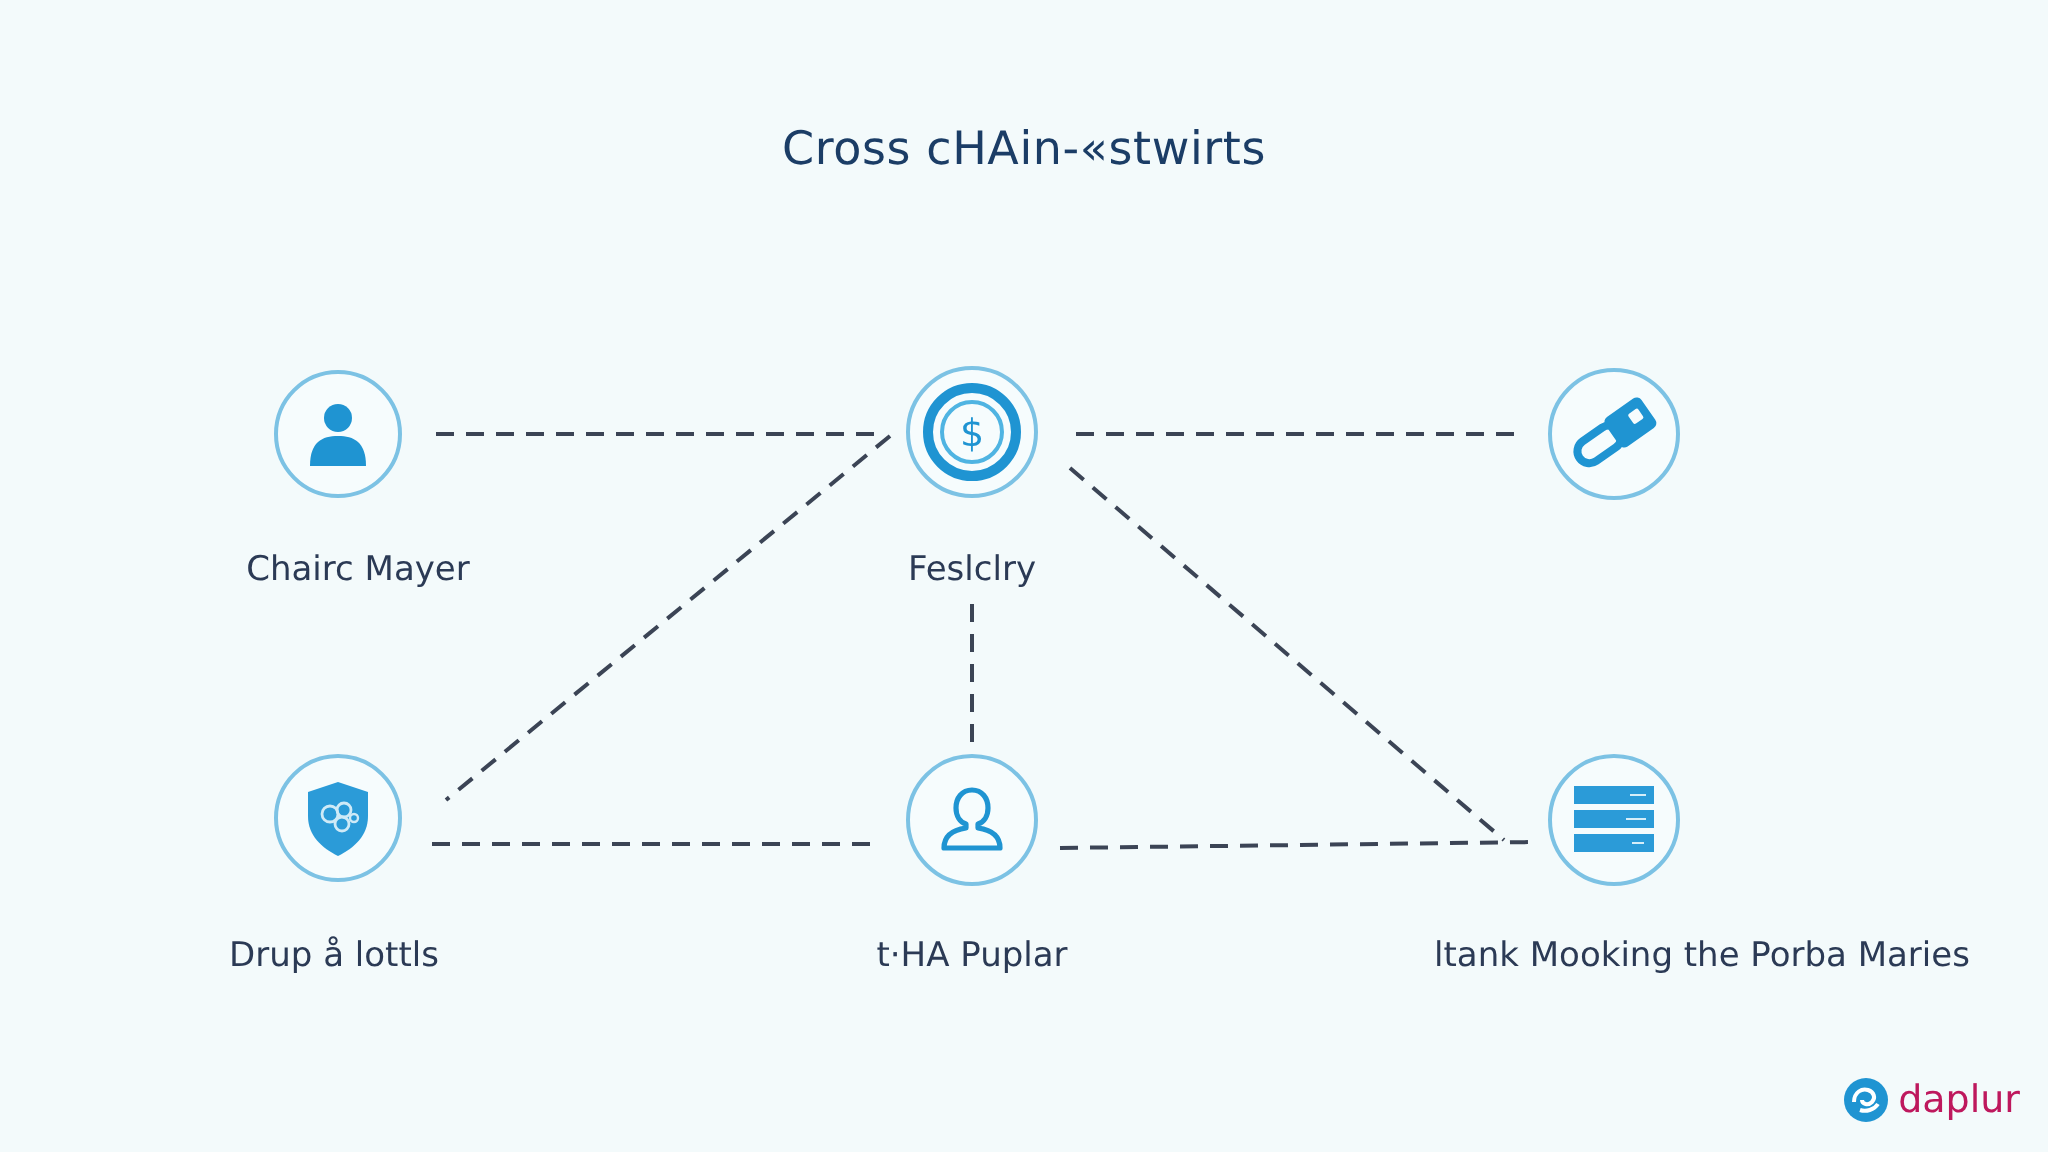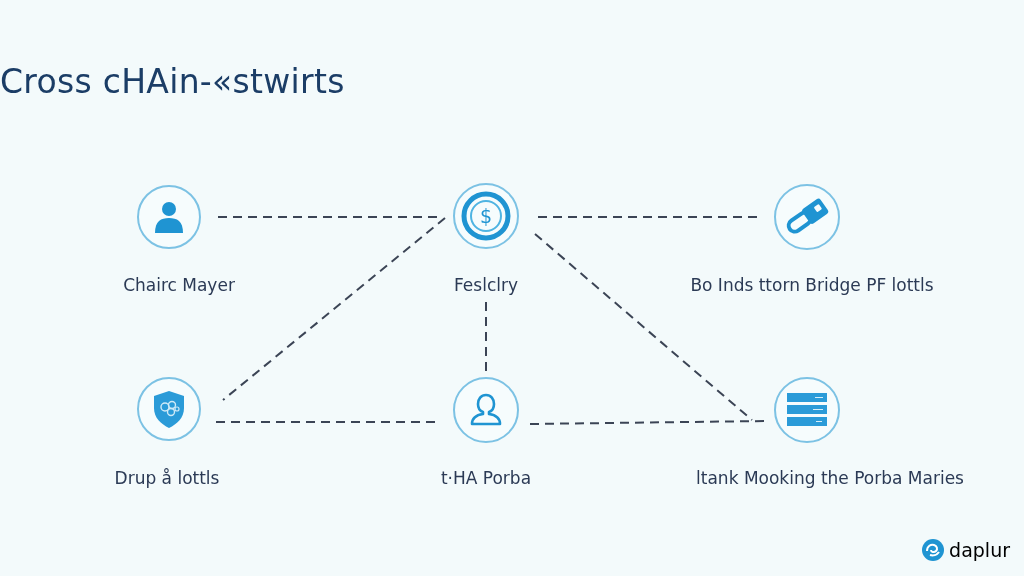--- a/index.html
+++ b/index.html
@@ -5,43 +5,43 @@
     html, body {
       margin: 0; padding: 0;
       width: 1024px; height: 576px;
       overflow: hidden;
       background: #f3fafb;
       font-family: "DejaVu Sans", sans-serif;
     }
     .stage { position: relative; width: 1024px; height: 576px; }
     .title {
       position: absolute; left: 0; top: 62px; width: 1024px;
-      text-align: left;
-      font-size: 33px; font-weight: 500;
+      text-align: center;
+      font-size: 23px; font-weight: 500;
       color: #1b3d66; letter-spacing: 0.3px;
     }
     svg.links { position: absolute; left: 0; top: 0; }
     .node-icon {
       position: absolute; width: 64px; height: 64px;
       border-radius: 50%;
       border: 2px solid #7cc2e4;
       box-sizing: border-box;
       background: #f6fcfd;
       display: flex; align-items: center; justify-content: center;
     }
     .node-label {
       position: absolute;
       font-size: 17px; color: #2b3a55;
       white-space: nowrap;
       transform: translateX(-50%);
     }
     .logo {
       position: absolute; right: 14px; bottom: 14px;
       display: flex; align-items: center; gap: 4px;
-      font-size: 19px; color: #000000;
+      font-size: 19px; color: #be185d;
     }
   </style>
 </head>
 <body>
 
 <div class="stage">
   <div class="title">Cross cHAin-«stwirts</div>
 
   <svg class="links" width="1024" height="576">
     <line x1="218" y1="217" x2="443" y2="217" stroke="#3b4455" stroke-width="2" stroke-dasharray="9,6"></line>
@@ -72,51 +72,50 @@
 
   <div class="node-icon" style="left:774px; top:184px; width:66px; height:66px;">
     <svg width="50" height="50" viewBox="0 0 50 50">
       <g transform="rotate(-35 25 25)">
         <rect x="4" y="19" width="24" height="12" rx="6" fill="none" stroke="#1f94d2" stroke-width="4"></rect>
         <rect x="24" y="16" width="22" height="18" rx="3" fill="#1f94d2"></rect>
         <rect x="36" y="21" width="6" height="6" rx="1" fill="#f6fcfd"></rect>
       </g>
     </svg>
   </div>
-  <div class="node-label" style="left:812px; top:275px;">Bo Inds ttorn Bridge PF lottls</div>
 
   <div class="node-icon" style="left:137px; top:377px;">
     <svg width="40" height="42" viewBox="0 0 40 42">
       <path d="M20 3 L35 8 L35 20 C35 30 28 36 20 40 C12 36 5 30 5 20 L5 8 Z" fill="#2b9bd8"></path>
       <circle cx="16" cy="19" r="4" fill="none" stroke="#cfeaf7" stroke-width="1.4"></circle>
       <circle cx="23" cy="17" r="3.5" fill="none" stroke="#cfeaf7" stroke-width="1.4"></circle>
       <circle cx="22" cy="24" r="3.5" fill="none" stroke="#cfeaf7" stroke-width="1.4"></circle>
       <circle cx="28" cy="21" r="2" fill="none" stroke="#cfeaf7" stroke-width="1.2"></circle>
     </svg>
   </div>
   <div class="node-label" style="left:167px; top:468px;">Drup å lottls</div>
 
   <div class="node-icon" style="left:453px; top:377px; width:66px; height:66px;">
     <svg width="38" height="38" viewBox="0 0 38 38">
       <path d="M19 4 C24 4 27 8 27 13 C27 17 25 20 22 21 L22 23 C29 24 33 27 33 33 L5 33 C5 27 9 24 16 23 L16 21 C13 20 11 17 11 13 C11 8 14 4 19 4 Z" fill="none" stroke="#1f94d2" stroke-width="2.6" stroke-linejoin="round"></path>
     </svg>
   </div>
-  <div class="node-label" style="left:486px; top:468px;">t·HA Porba</div>
+  <div class="node-label" style="left:486px; top:468px;">t·HA Puplar</div>
 
   <div class="node-icon" style="left:774px; top:377px; width:66px; height:66px;">
     <svg width="44" height="40" viewBox="0 0 44 40">
       <rect x="2" y="3" width="40" height="9" fill="#2b9bd8"></rect>
       <rect x="2" y="15" width="40" height="9" fill="#2b9bd8"></rect>
       <rect x="2" y="27" width="40" height="9" fill="#2b9bd8"></rect>
       <line x1="30" y1="7.5" x2="38" y2="7.5" stroke="#d6eef9" stroke-width="1"></line>
       <line x1="28" y1="19.5" x2="38" y2="19.5" stroke="#d6eef9" stroke-width="1"></line>
       <line x1="31" y1="31.5" x2="37" y2="31.5" stroke="#d6eef9" stroke-width="1"></line>
     </svg>
   </div>
-  <div class="node-label" style="left:830px; top:468px;">ltank Mooking the Porba Maries</div>
+  <div class="node-label" style="left:851px; top:468px;">ltank Mooking the Porba Maries</div>
 
   <div class="logo">
     <svg width="24" height="24" viewBox="0 0 24 24">
       <circle cx="12" cy="12" r="11" fill="#1f94d2"></circle>
       <path d="M6 13 C6 8 10 6 13 7 C16 8 17 11 15 13 C13 15 10 14 10 12" fill="none" stroke="#ffffff" stroke-width="2"></path>
       <path d="M9 17 C12 18 16 17 18 14" fill="none" stroke="#ffffff" stroke-width="2"></path>
     </svg>
     <span>daplur</span>
   </div>
 </div>

